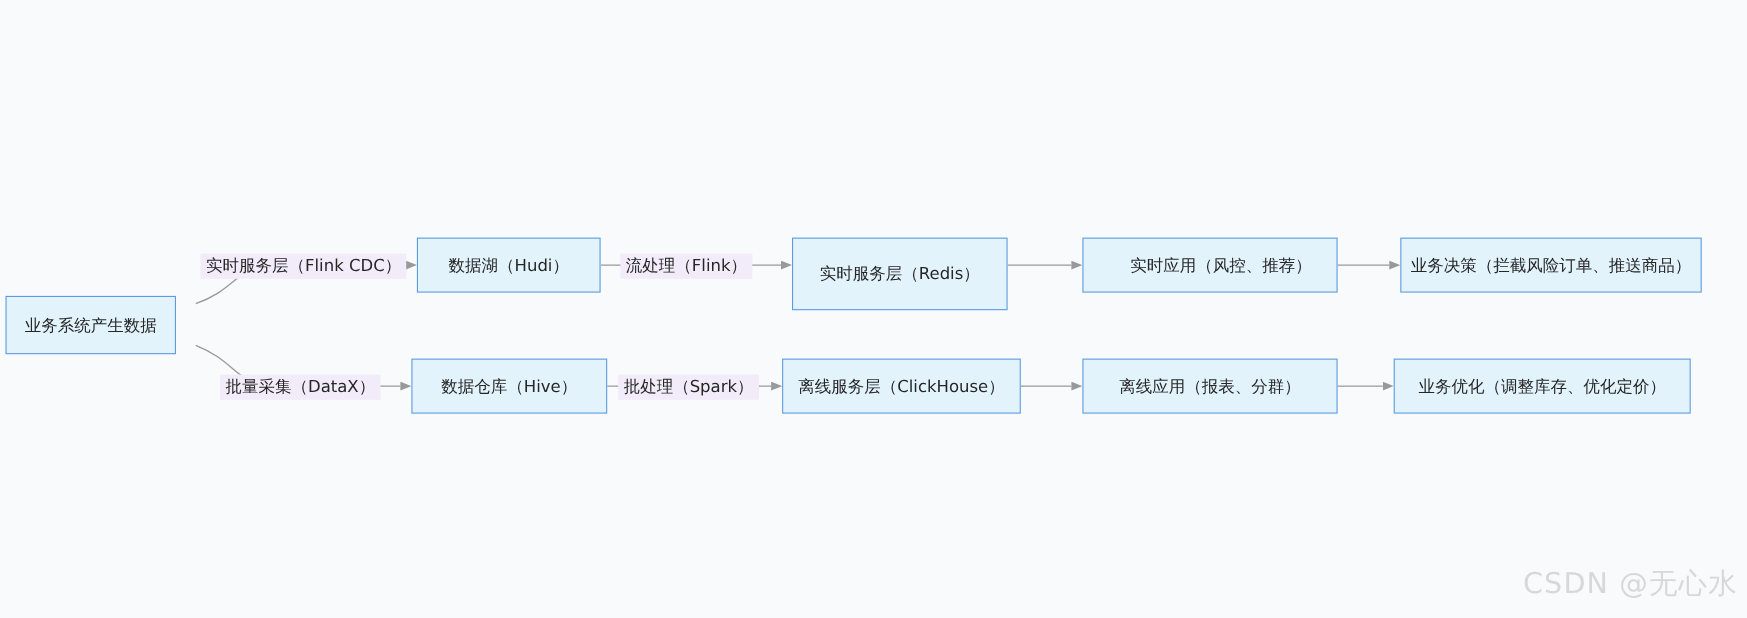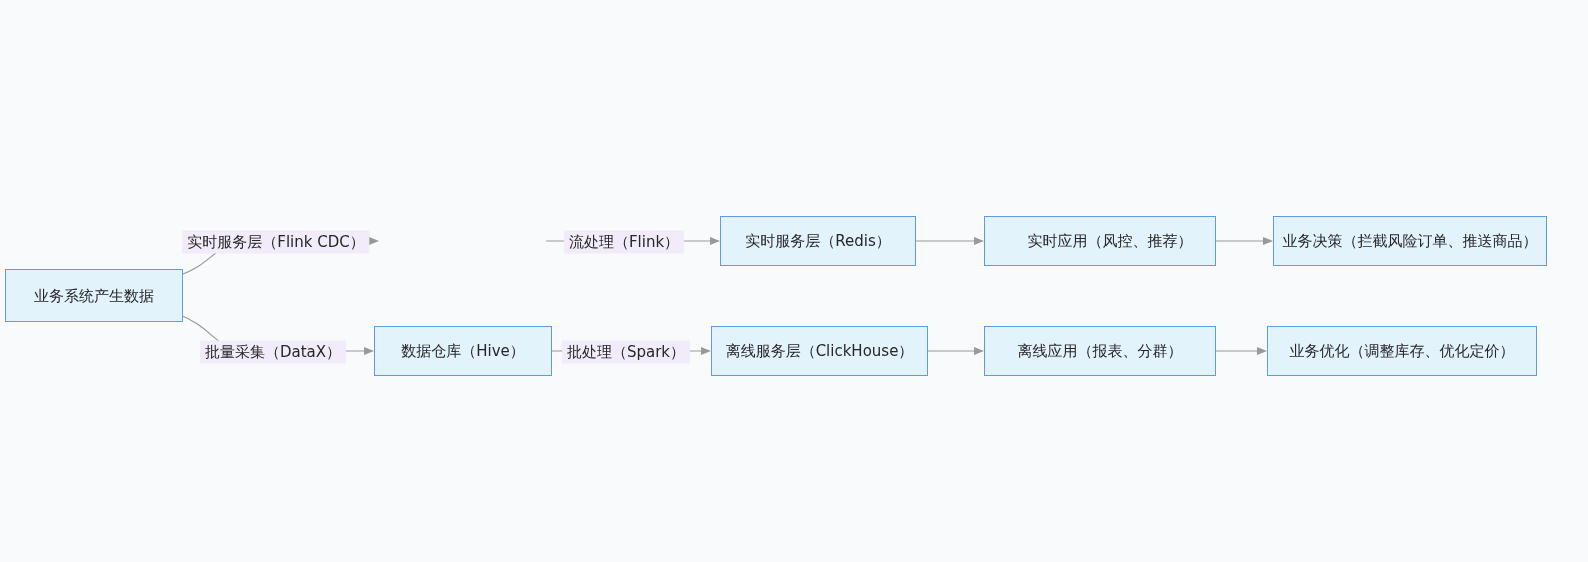--- a/index.html
+++ b/index.html
@@ -44,23 +44,23 @@
   .edge-label{
     position:absolute;
     transform:translate(-50%,-50%);
     background:var(--edge-label-bg);
     color:var(--text);
     font-size:15px;
     padding:2px 5px;
     white-space:nowrap;
   }
   
-  #n-source   {left:5px;   top:269px; width:178px; height:53px;}
+  #n-source   {left:5px;   top:269px; width:155px; height:53px;}
   #n-lake     {left:379px; top:216px; width:167px; height:50px;}
-  #n-rtserve  {left:720px; top:216px; width:196px; height:50px;}
+  #n-rtserve  {left:720px; top:216px; width:196px; height:66px;}
   #n-rtapp    {left:984px; top:216px; width:232px; height:50px;padding-left:20px;}
   #n-decision {left:1273px;top:216px; width:274px; height:50px;}
   #n-dwh      {left:374px; top:326px; width:178px; height:50px;}
   #n-offserve {left:711px; top:326px; width:217px; height:50px;}
   #n-offapp   {left:984px; top:326px; width:232px; height:50px;}
   #n-optimize {left:1267px;top:326px; width:270px; height:50px;}
   
   #el-rt-collect{left:276px;top:242px;}
   #el-rt-process{left:624px;top:242px;}
   #el-b-collect {left:273px;top:352px;}
@@ -101,20 +101,23 @@
 
     <path d="M928,351 L974,351" fill="none" stroke="#999999" stroke-width="1.2" marker-end="url(#arrow)"></path>
 
     <path d="M1216,351 L1257,351" fill="none" stroke="#999999" stroke-width="1.2" marker-end="url(#arrow)"></path>
   </svg>
 
   <div class="node" id="n-source">
     <span>业务系统产生数据</span>
   </div>
 
+  <div class="node" id="n-lake">
+    <span>数据湖（Hudi）</span>
+  </div>
   <div class="node" id="n-rtserve">
     <span>实时服务层（Redis）</span>
   </div>
   <div class="node" id="n-rtapp">
     <span>实时应用（风控、推荐）</span>
   </div>
   <div class="node" id="n-decision">
     <span>业务决策（拦截风险订单、推送商品）</span>
   </div>
 
@@ -129,14 +132,15 @@
   </div>
   <div class="node" id="n-optimize">
     <span>业务优化（调整库存、优化定价）</span>
   </div>
 
   <div class="edge-label" id="el-rt-collect">实时服务层（Flink CDC）</div>
   <div class="edge-label" id="el-rt-process">流处理（Flink）</div>
   <div class="edge-label" id="el-b-collect">批量采集（DataX）</div>
   <div class="edge-label" id="el-b-process">批处理（Spark）</div>
 
+  <div class="watermark">CSDN @无心水</div>
 
 </div>
 
 </body></html>

